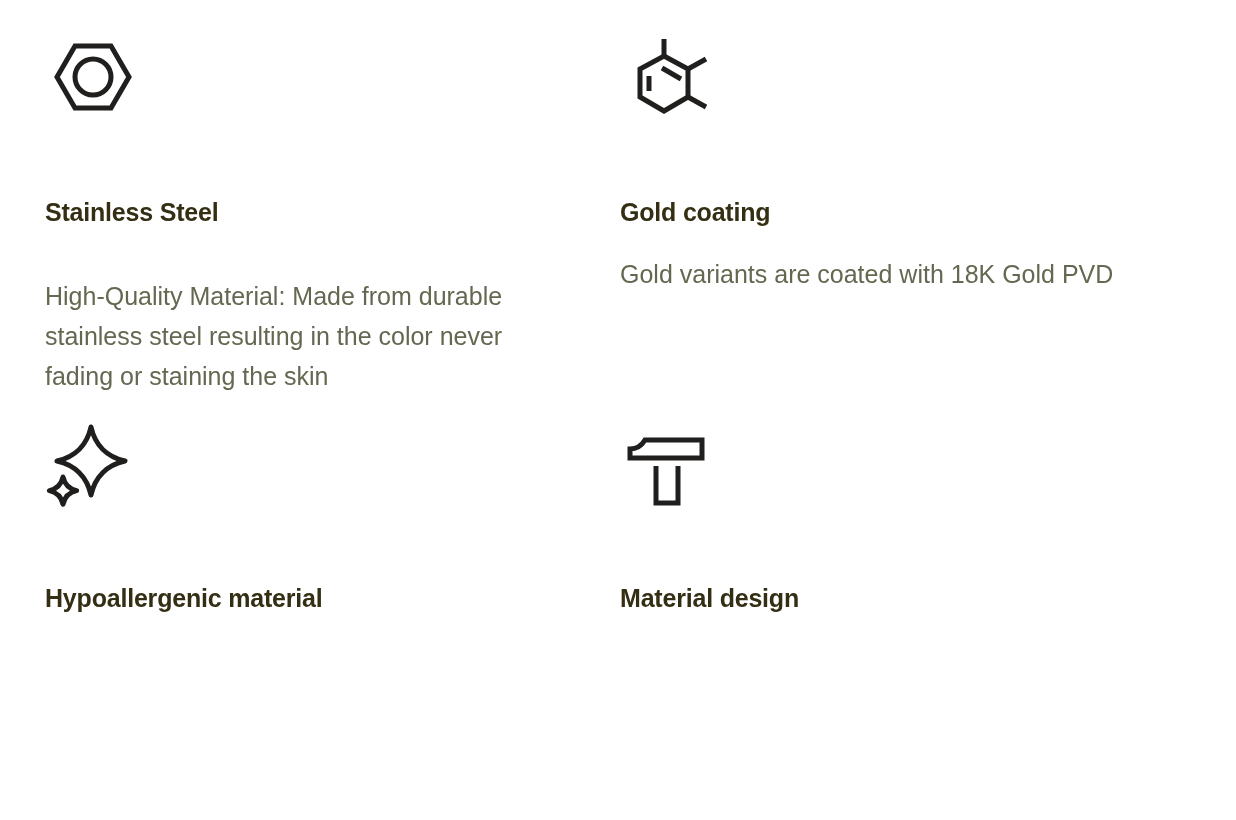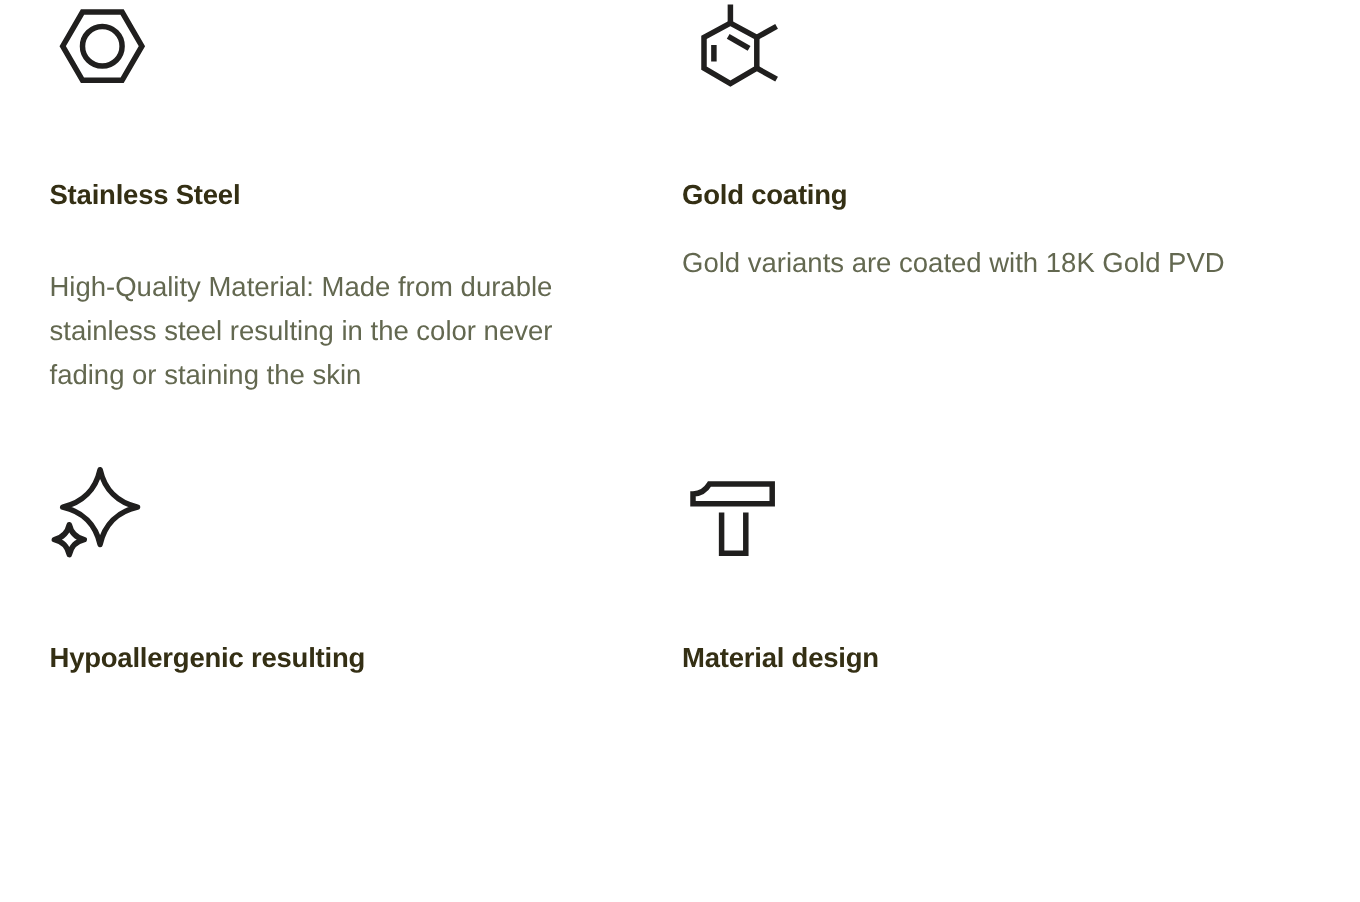--- a/index.html
+++ b/index.html
@@ -25,21 +25,21 @@
     box-sizing: border-box;
   }
   .feature-grid > .feature-card:nth-child(1),
   .feature-grid > .feature-card:nth-child(3) {
     padding-left: 45px;
   }
   .feature-grid > .feature-card:nth-child(2),
   .feature-grid > .feature-card:nth-child(4) {
     padding-left: 0px;
   }
-  .row-1 { }
+  .row-1 { padding-top: 35px; }
   .row-2 { padding-top: 27px; }
 
   .icon-wrap {
     height: 96px;
     display: block;
   }
   .icon-wrap svg {
     display: block;
   }
   .feature-title {
@@ -98,21 +98,21 @@
     <div class="feature-desc desc-row-1 desc-wide">Gold variants are coated with 18K Gold PVD</div>
   </div>
 
   <div class="feature-card row-2">
     <span class="icon-wrap">
       <svg width="96" height="96" viewBox="0 0 96 96" fill="none" xmlns="http://www.w3.org/2000/svg">
         <path d="M46 8 C50 26 62 38 80 42 C62 46 50 58 46 76 C42 58 30 46 12 42 C30 38 42 26 46 8 Z" stroke="#201f1e" stroke-width="5" fill="none" stroke-linejoin="round"></path>
         <path d="M18 58 C19.6 65.2 24.4 70 31.6 71.6 C24.4 73.2 19.6 78 18 85.2 C16.4 78 11.6 73.2 4.4 71.6 C11.6 70 16.4 65.2 18 58 Z" stroke="#201f1e" stroke-width="5" fill="none" stroke-linejoin="round"></path>
       </svg>
     </span>
-    <div class="feature-title title-row-2">Hypoallergenic resulting</div>
+    <div class="feature-title title-row-2">Hypoallergenic material</div>
   </div>
 
   <div class="feature-card row-2">
     <span class="icon-wrap">
       <svg width="96" height="96" viewBox="0 0 96 96" fill="none" xmlns="http://www.w3.org/2000/svg">
         <path d="M10 39 L10 30 C18 30 22 26 25 21 L82 21 L82 39 Z" stroke="#201f1e" stroke-width="5" fill="none" stroke-linejoin="miter"></path>
         <path d="M36 47 L36 84 L58 84 L58 47" stroke="#201f1e" stroke-width="5" fill="none" stroke-linejoin="miter"></path>
       </svg>
     </span>
     <div class="feature-title title-row-2">Material design</div>

